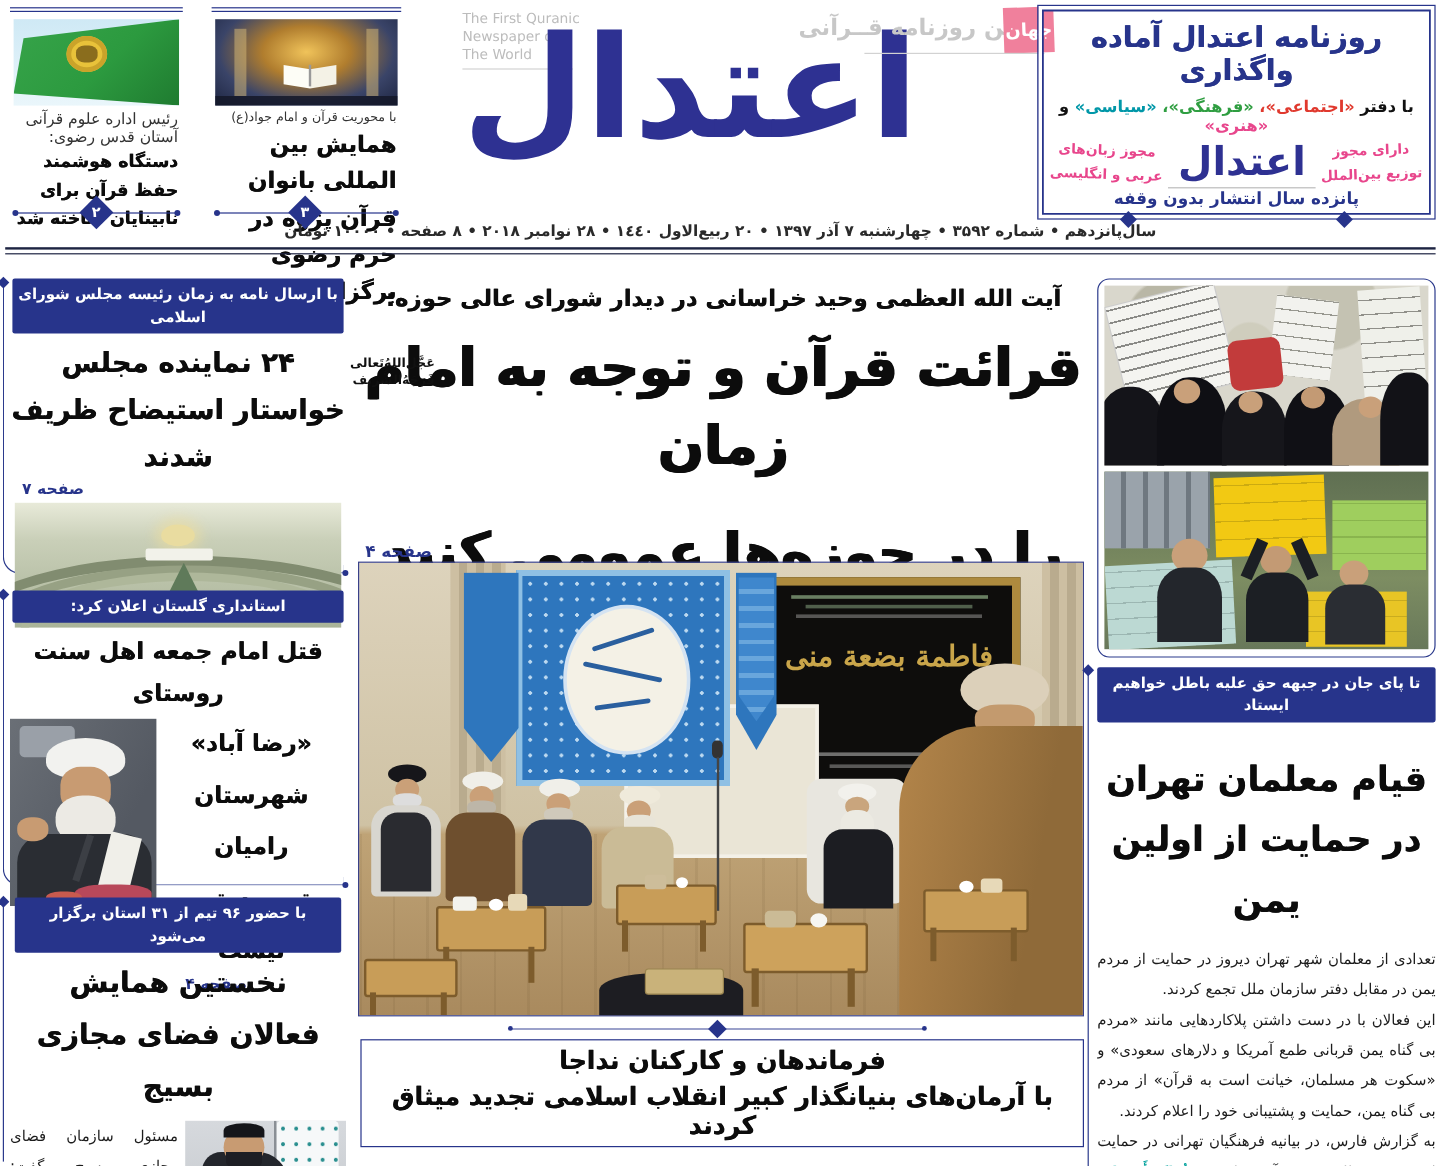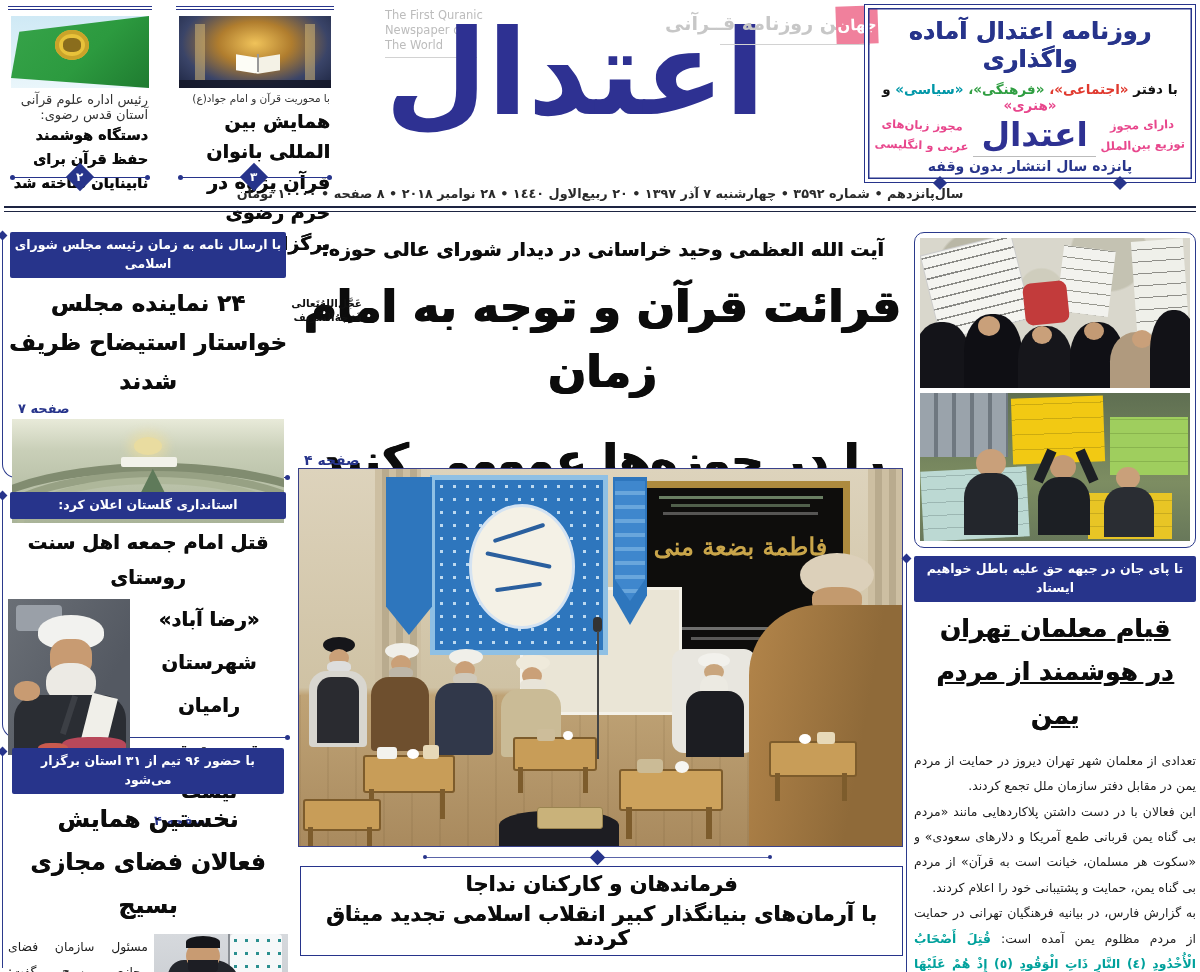--- a/index.html
+++ b/index.html
@@ -363,23 +363,23 @@
       <div style="left:162px;top:56px;width:10px;height:34px;background:#1c1f24;transform:rotate(-24deg);"></div>
       <div style="right:50px;top:74px;width:24px;height:22px;background:#c9a07a;border-radius:50%;"></div>
       <div style="right:36px;top:94px;width:50px;height:50px;background:#2a2d33;border-radius:40% 40% 0 0;"></div>
     </div>
   </div>
 
   <div class="abs" style="right:4px;top:556px;width:282px;height:414px;">
     <div style="position:absolute;left:-8px;top:2px;bottom:-2px;border-left:1.5px solid #2b3a8c;"></div>
     <div class="diam" style="width:7px;height:7px;left:-11px;top:-1px;"></div>
     <div class="kbar">تا پای جان در جبهه حق علیه باطل خواهیم ایستاد</div>
-    <div class="hl semiheavy" style="font-size:25px;line-height:1.75;margin-top:5px;text-decoration:underline;">
+    <div class="hl semiheavy" style="font-size:29px;line-height:1.75;margin-top:22px;">
       <div>قیام معلمان تهران</div>
-      <div>در هوشمند از مردم یمن</div>
+      <div>در حمایت از اولین یمن</div>
     </div>
     <div class="body-txt" style="margin-top:10px;height:242px;overflow:hidden;">
       <p style="margin:0;">تعدادی از معلمان شهر تهران دیروز در حمایت از مردم یمن در مقابل دفتر سازمان ملل تجمع کردند.</p>
       <p style="margin:0;">این فعالان با در دست داشتن پلاکاردهایی مانند «مردم بی گناه یمن قربانی طمع آمریکا و دلارهای سعودی» و «سکوت هر مسلمان، خیانت است به قرآن» از مردم بی گناه یمن، حمایت و پشتیبانی خود را اعلام کردند.</p>
       <p style="margin:0;"><span>به گزارش فارس، در بیانیه فرهنگیان تهرانی در حمایت از مردم مظلوم یمن آمده است:</span>
          <span style="font-weight: bold; color: rgb(0, 161, 156);">قُتِلَ أَصْحَابُ الْأُخْدُودِ (٤) النَّارِ ذَاتِ الْوَقُودِ (٥) إِذْ هُمْ عَلَيْهَا قُعُودٌ (٦) وَهُمْ عَلَى مَا يَفْعَلُونَ بِالْمُؤْمِنِينَ شُهُودٌ (٧) وَمَا نَقَمُوا مِنْهُمْ إِلَّا أَنْ يُؤْمِنُوا بِاللَّهِ الْعَزِيزِ الْحَمِيدِ</span></p>
 
     </div>
   </div>
 

